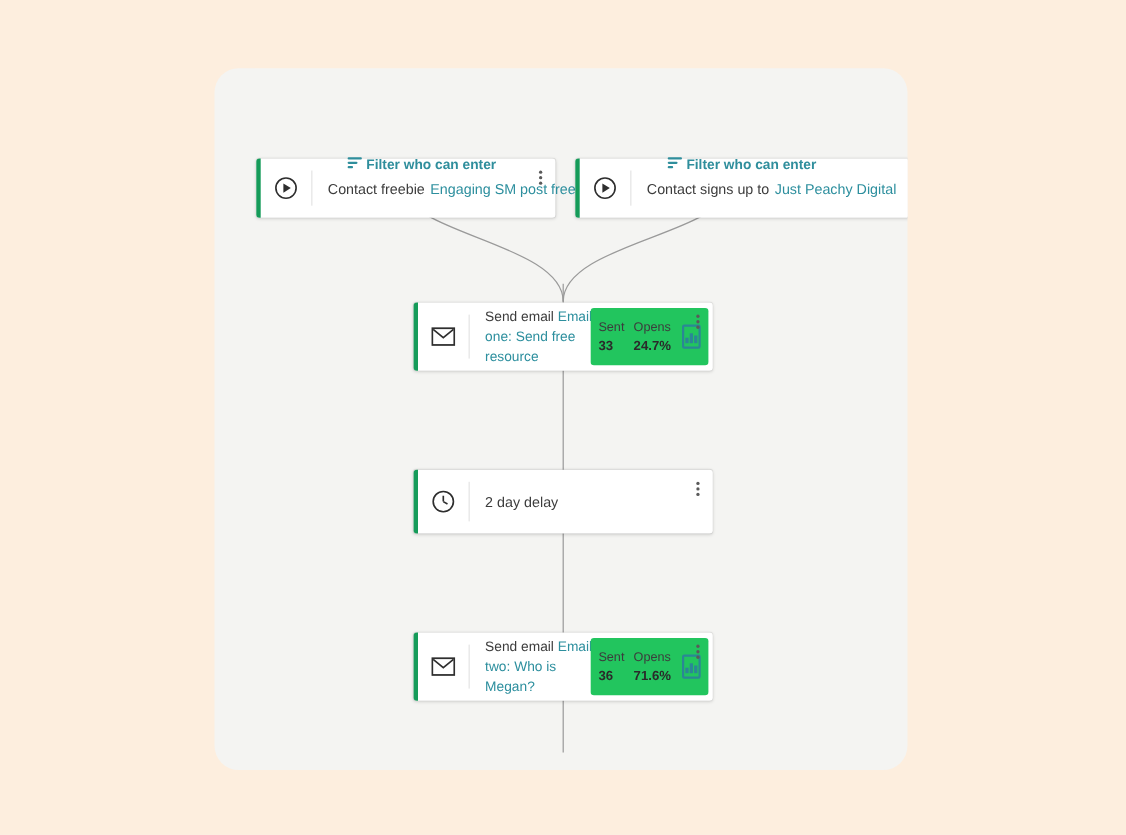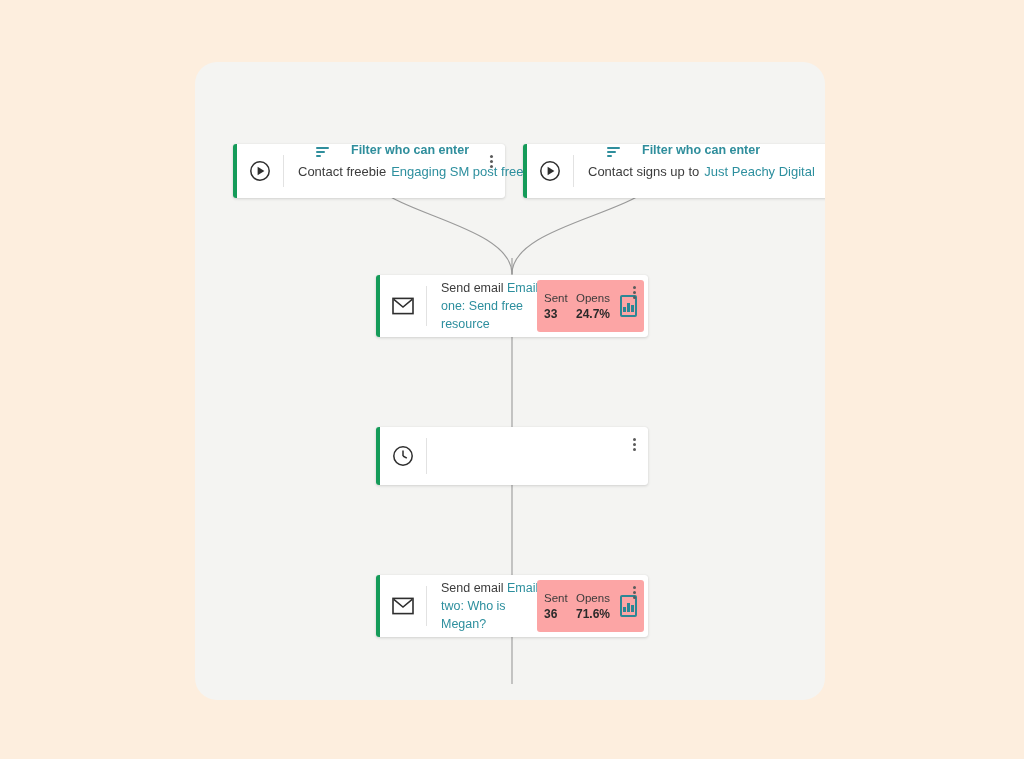--- a/index.html
+++ b/index.html
@@ -109,22 +109,22 @@
   .trigger .node-text .hl {
     color: #2d8f9e;
     margin-left: 5px;
   }
 
   
   .filter-link {
     position: absolute;
     top: 81px;
     display: flex;
-    align-items: flex-end;
-    gap: 22px;
+    align-items: flex-start;
+    gap: 4px;
     font-size: 12.5px;
     font-weight: bold;
     color: #2f8e9c;
     cursor: pointer;
     white-space: nowrap;
   }
   #filter-1 { left: 121px; }
   #filter-2 { left: 412px; }
   .filter-icon {
     display: flex;
@@ -163,21 +163,21 @@
     color: #3c3c3c;
   }
 
   
   .stats {
     position: absolute;
     right: 4px;
     top: 5px;
     bottom: 5px;
     width: 107px;
-    background: #fca5a5;
+    background: #22c55e;
     border-radius: 3px;
     display: flex;
     align-items: center;
     padding: 0 7px;
     box-sizing: border-box;
     gap: 6px;
   }
   .stat-col { display: flex; flex-direction: column; gap: 3px; }
   .stat-label {
     font-size: 11.5px;
@@ -325,20 +325,23 @@
   <div class="node action" id="node-delay">
     <div class="accent"></div>
     <div class="node-icon">
       <svg width="22" height="22" viewBox="0 0 22 22">
         <circle cx="11" cy="11" r="9.2" fill="none" stroke="#2e2e2e" stroke-width="1.5"></circle>
         <line x1="11" y1="11" x2="11" y2="5.6" stroke="#2e2e2e" stroke-width="1.5"></line>
         <line x1="11" y1="11" x2="14.8" y2="13.2" stroke="#2e2e2e" stroke-width="1.5"></line>
       </svg>
     </div>
     <div class="icon-divider"></div>
+    <div class="node-body">
+      <span class="delay-text">2 day delay</span>
+    </div>
     <div class="kebab">
         <i></i>
         <i></i>
         <i></i>
       </div>
   </div>
 
   <div class="node action" id="node-email-2">
     <div class="accent"></div>
     <div class="node-icon">

